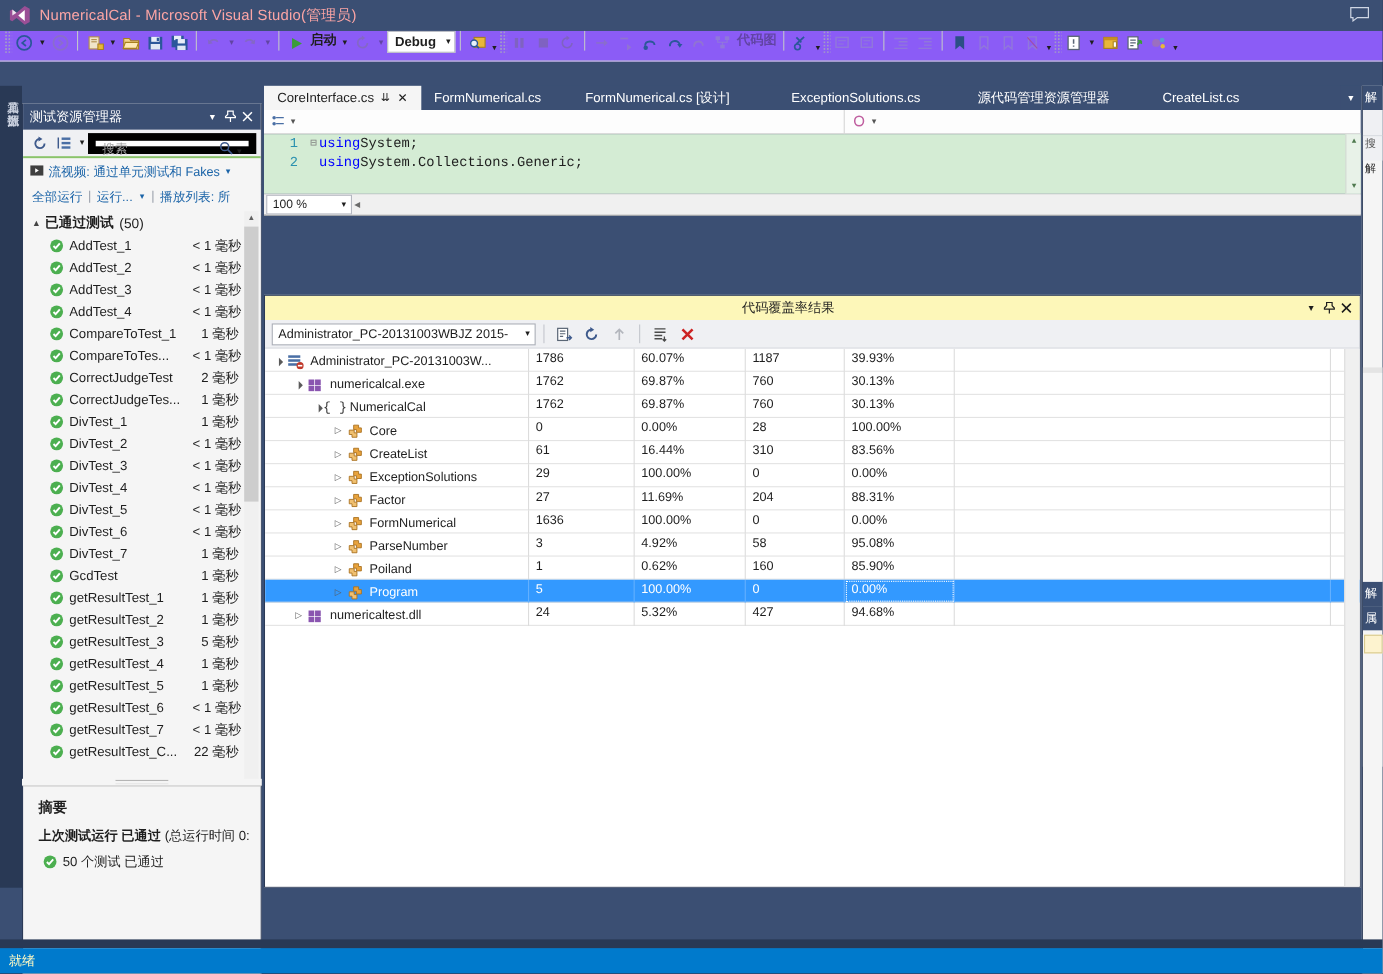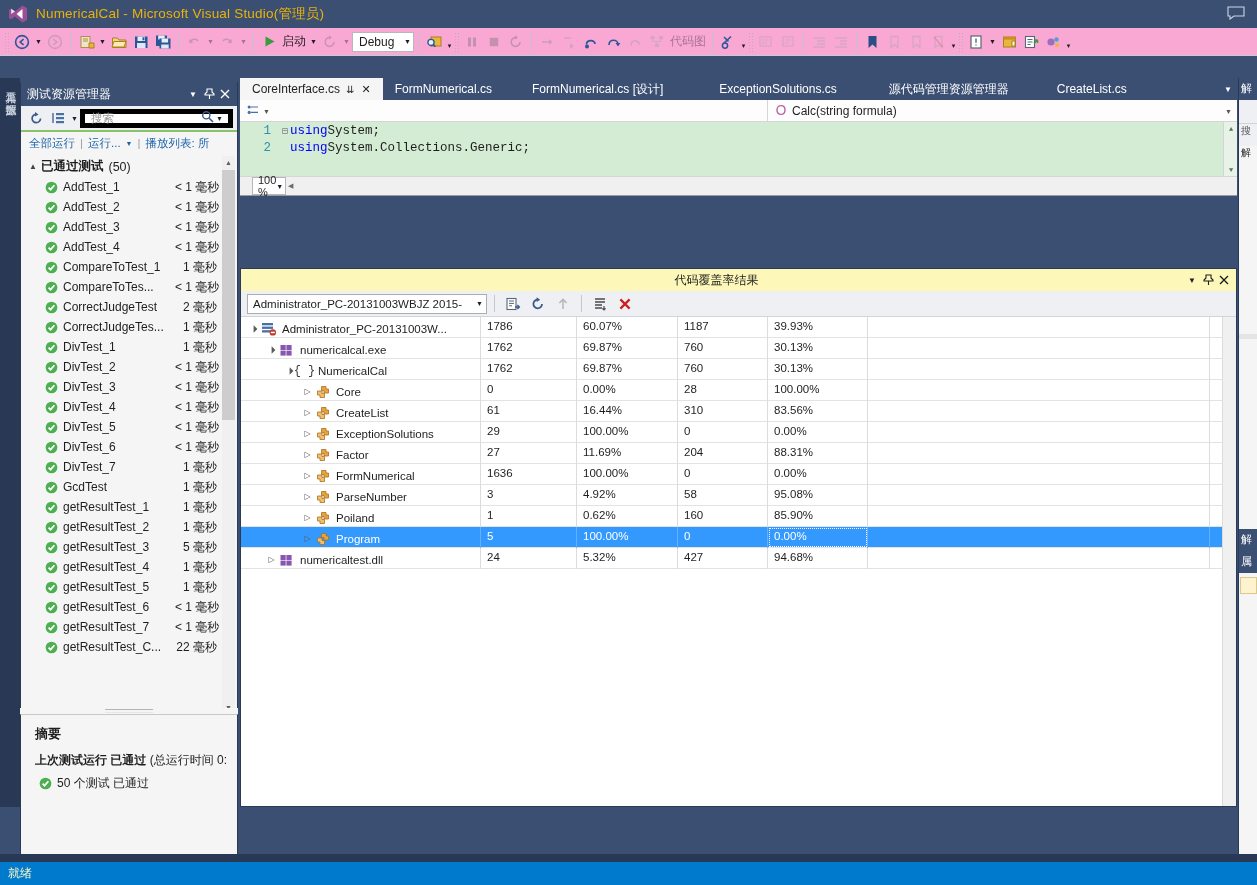--- a/index.html
+++ b/index.html
@@ -7,29 +7,29 @@
     width:1257px; height:885px; overflow:hidden;
     font-family:"Liberation Sans", sans-serif;
     font-size:12px; color:#1e1e1e;
     background:#293955;
   }
   #app { position:relative; width:1257px; height:885px; background:#3b4f73; }
 
   
   .titlebar { height:28px; background:#3b4f73; display:flex; align-items:center; padding-left:8px; position:relative;}
   .vs-logo { width:20px; height:20px; margin-right:8px; flex:none; }
-  .title-text { color:#eab308; font-size:13.5px; letter-spacing:0.2px; }
+  .title-text { color:#fca5a5; font-size:13.5px; letter-spacing:0.2px; }
   .feedback-icon { position:absolute; right:12px; top:6px; width:18px; height:14px;}
 
   
   .menubar { height:22px; background:#3b4f73; display:flex; align-items:center; padding-left:8px; }
   .menu-item { color:#ffffff; font-size:12px; padding:2px 8px; white-space:nowrap; cursor:default; }
 
   
-  .toolbar { height:28px; background:#f9a8d4; display:flex; align-items:center; padding-left:4px; border-bottom:1px solid #c8cbd4; }
+  .toolbar { height:28px; background:#8b5cf6; display:flex; padding-left:4px; border-bottom:1px solid #c8cbd4;font-weight:bold; }
   .tb { width:22px; height:22px; display:flex; align-items:center; justify-content:center; flex:none;}
   .tb svg { display:block; }
   .tb-sep { width:1px; height:18px; background:#c0c3cc; margin:0 4px; flex:none;}
   .tb-grip { width:7px; height:20px; flex:none;
      background-image:radial-gradient(#a9adb8 0.8px, transparent 0.9px);
      background-size:3px 3px; opacity:.8;}
   .tb-caret { width:11px; height:22px; display:flex; align-items:center; justify-content:center; color:#1e1e1e; font-size:7px; flex:none;}
   .tb-label { font-size:12px; color:#1e1e1e; padding:0 2px; white-space:nowrap;}
   .tb-combo { height:20px; border:1px solid #b4b7c0; background:#fff; display:flex; align-items:center;
       padding:0 2px 0 6px; font-size:12px; min-width:62px; justify-content:space-between; flex:none;}
@@ -38,27 +38,27 @@
 
   
   .body-area { position:absolute; left:0; top:78px; width:1257px; height:807px; }
 
   
   .vdock-left { position:absolute; left:0; top:0; width:20px; height:729px; background:#293955; }
   .vtab { writing-mode:vertical-rl; text-orientation:upright; color:#cfd6e4; font-size:11px;
           padding:6px 3px; letter-spacing:0px; white-space:nowrap; }
 
   
-  .test-explorer { position:absolute; left:20px; top:4px; width:218px; height:635px; background:#f5f5f5;
+  .test-explorer { position:absolute; left:20px; top:16px; width:218px; height:635px; background:#f5f5f5;
       border:1px solid #2b3a57; border-top:none; display:flex; flex-direction:column;}
   .te-header { height:24px; background:#3b4f73; display:flex; align-items:center; padding:0 4px 0 6px; }
   .te-title { color:#fff; font-size:12px; flex:1; }
   .te-hbtn { width:16px; height:16px; display:flex; align-items:center; justify-content:center; color:#fff; font-size:11px; }
   .te-toolbar { height:26px; background:#eff0f3; display:flex; align-items:center; padding:0 4px; border-bottom:2px solid #8ac46a;}
-  .te-search { flex:1; height:19px; background:#fff; border:5px solid #000000; display:flex; align-items:center; padding:0 3px 0 6px; }
+  .te-search { flex:1; height:19px; background:#fff; border:7px solid #000000; display:flex; align-items:flex-start; padding:0 3px 0 6px; }
   .te-search-input { flex:1; font-size:11.5px; color:#9a9a9a; }
   .te-infobar { height:24px; display:flex; align-items:center; gap:4px; padding:0 6px; background:#f5f5f5; color:#1b64a8; font-size:11.5px;}
   .te-runbar { height:22px; display:flex; align-items:center; gap:5px; padding:0 8px; background:#f5f5f5; font-size:11.5px; color:#1b64a8; white-space:nowrap; overflow:hidden;}
   .te-runbar .sep { color:#9aa0ab; }
   .te-list { flex:1; background:#f5f5f5; position:relative; overflow:hidden; padding-top:2px;}
   .grp-row { display:flex; align-items:center; height:21px; padding-left:8px; font-size:12.5px; font-weight:bold; color:#1e1e1e;}
   .grp-tri { width:12px; font-size:8px; color:#444; }
   .grp-count { font-weight:normal; margin-left:5px; color:#1e1e1e;}
   .test-row { display:flex; align-items:center; height:20px; padding-left:24px; font-size:12px; color:#1e1e1e;}
   .test-row .tname { flex:1; white-space:nowrap; overflow:hidden; }
@@ -98,21 +98,21 @@
   .code-area { height:54px; background:#d4ecd4; position:relative; font-family:"Liberation Mono", monospace; font-size:12.5px;}
   .code-line { height:17px; display:flex; align-items:center; padding-top:1px;}
   .ln { width:40px; text-align:right; color:#2b91af; padding-right:9px; flex:none;}
   .kw { color:#0000ff; }
   .codetxt { color:#1e1e1e; }
   .fold { width:10px; color:#808080; font-size:10px; text-align:center; flex:none;}
   .ed-vscroll { position:absolute; right:0; top:0; width:14px; height:54px; background:#e8f2e8; border-left:1px solid #cfd8cf;}
   .ed-vscroll .sb-arrow { position:absolute; left:0; width:14px; height:13px; display:flex; align-items:center; justify-content:center; font-size:7px; color:#4f7a4f;}
 
   .zoomrow { height:20px; background:#f0f0f0; display:flex; align-items:center; border-top:1px solid #d6d6d6; border-bottom:1px solid #9a9a9a;}
-  .zoombox { width:34px; height:18px; margin-left:12px; background:#fff; border:1px solid #b4b7c0; display:flex; align-items:center;
+  .zoombox { width:78px; height:18px; margin-left:2px; background:#fff; border:1px solid #b4b7c0; display:flex; align-items:center;
       justify-content:space-between; padding:0 3px 0 5px; font-size:11px;}
   .zoom-hscroll { flex:1; height:18px; background:#f0f0f0; display:flex; align-items:center; padding-left:2px;}
 
   
   .cov-panel { position:absolute; left:240px; top:190px; width:997px; height:539px; background:#f5f5f5;
       border:1px solid #2b3a57;}
   .cov-header { height:22px; background:#fdf7b9; display:flex; align-items:center; padding:0 4px 0 8px;text-align:center; }
   .cov-title { flex:1; font-size:12px; color:#1e1e1e; }
   .cov-hbtn { width:16px; height:16px; display:flex; align-items:center; justify-content:center; font-size:11px; color:#1e1e1e;}
   .cov-toolbar { height:26px; background:#eff0f3; display:flex; align-items:center; padding:0 6px; gap:3px; border-bottom:1px solid #d2d4da;}
@@ -448,20 +448,30 @@
         <span class="te-search">
           <span class="te-search-input">搜索</span>
           <span>
             <svg width="13" height="13" viewBox="0 0 13 13">
                 <circle cx="5.3" cy="5.3" r="3.6" fill="none" stroke="#3e5a8c" stroke-width="1.4"></circle>
                 <path d="M8 8 L12 12" stroke="#3e5a8c" stroke-width="1.6"></path>
               </svg>
           </span>
           <span class="tb-caret">▼</span>
         </span>
+      </div>
+      <div class="te-infobar">
+        <span>
+          <svg width="13" height="12" viewBox="0 0 13 12">
+              <rect x="0.6" y="1.4" width="11.8" height="9.2" fill="#3f3f3f"></rect>
+              <path d="M5 4 L8.3 6 L5 8z" fill="#ffffff"></path>
+            </svg>
+        </span>
+        <span>流视频: 通过单元测试和 Fakes</span>
+        <span style="font-size:7px">▼</span>
       </div>
       <div class="te-runbar">
         <span>全部运行</span>
         <span class="sep">|</span>
         <span>运行...</span>
         <span style="font-size:7px">▼</span>
         <span class="sep">|</span>
         <span>播放列表: 所</span>
       </div>
       <div class="te-list">
@@ -725,21 +735,20 @@
               </svg>
           </span>
           <span class="dd">▼</span>
         </div>
         <div class="navcell right">
           <span>
             <svg width="14" height="14" viewBox="0 0 14 14">
                 <path d="M7 2.6 C9.4 2.6 11 4.5 11 7 C11 9.5 9.4 11.4 7 11.4 C4.6 11.4 3 9.5 3 7 C3 4.5 4.6 2.6 7 2.6z" fill="none" stroke="#c060a0" stroke-width="1.4"></path>
               </svg>
           </span>
-          <span class="txt">Calc(string formula)</span>
           <span class="dd">▼</span>
         </div>
       </div>
 
       <div class="code-area">
         <div class="code-line">
           <span class="ln">1</span>
           <span class="fold">⊟</span>
           <span class="kw">using</span>
             <span class="codetxt"> System;</span>

